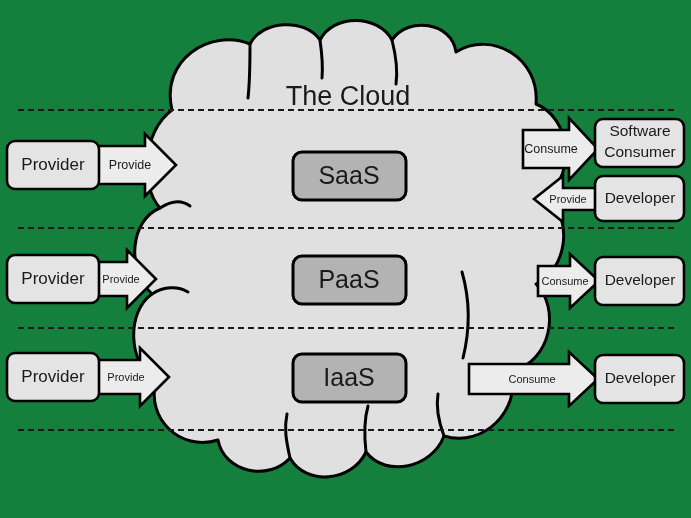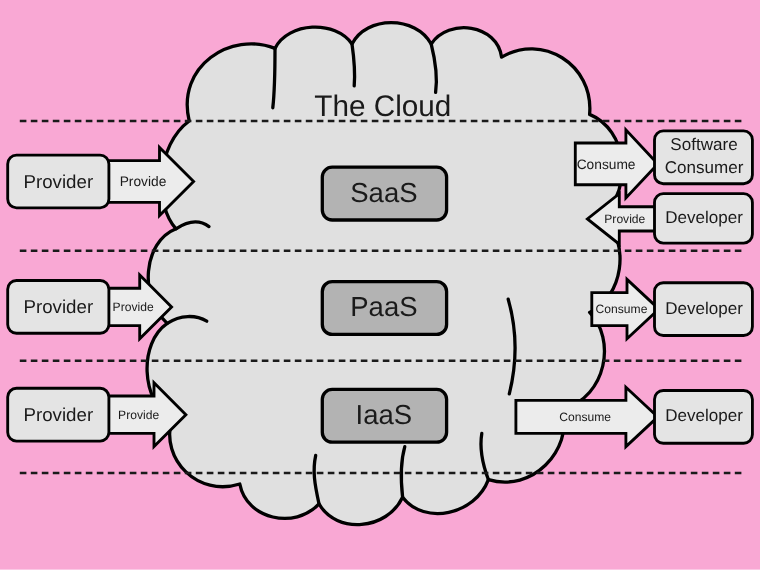--- a/index.html
+++ b/index.html
@@ -7,21 +7,21 @@
     padding: 0;
     background: #ffffff;
   }
   body {
     font-family: "Liberation Sans", sans-serif;
   }
   #stage {
     position: relative;
     width: 691px;
     height: 518px;
-    background: #f9a8d4;
+    background: #15803d;
     overflow: hidden;
   }
   #diagram-svg {
     position: absolute;
     left: 0;
     top: 0;
     width: 691px;
     height: 518px;
   }
   .cloud-shape {

